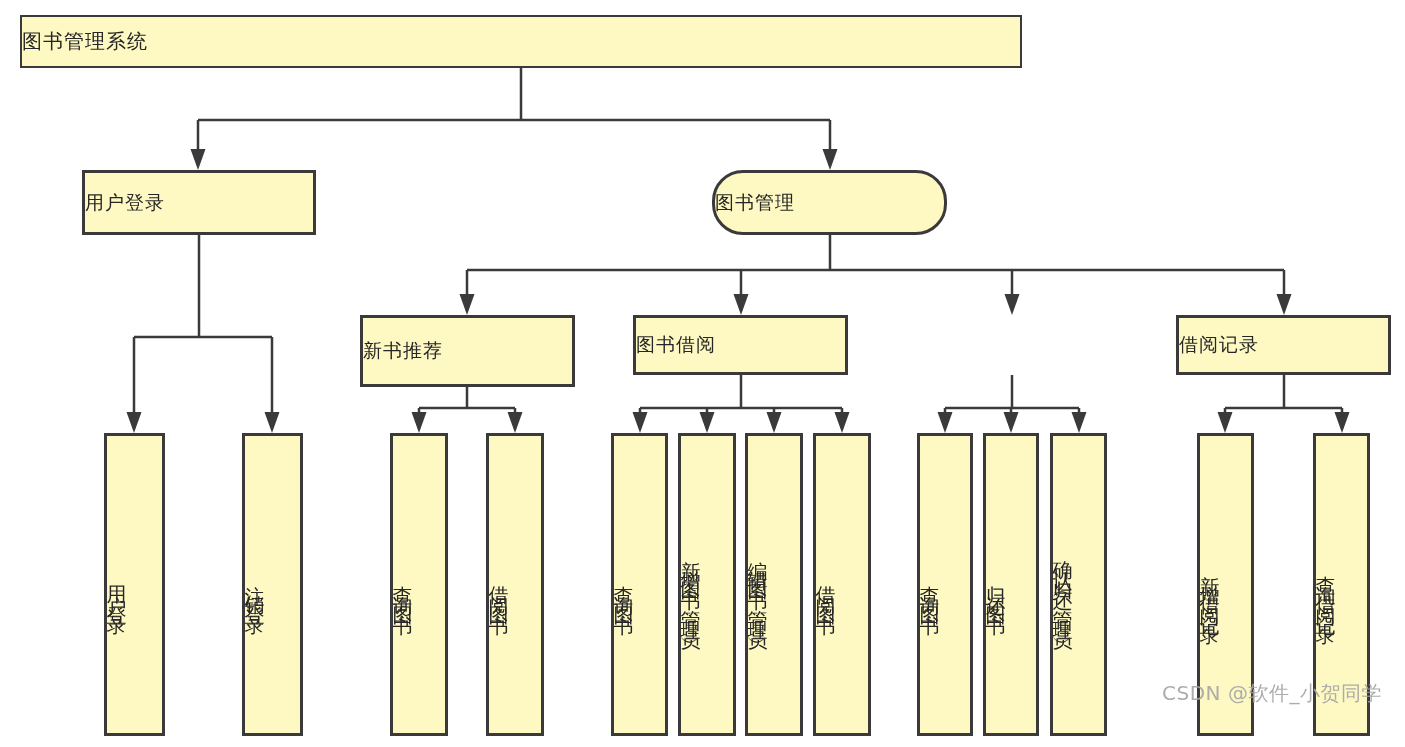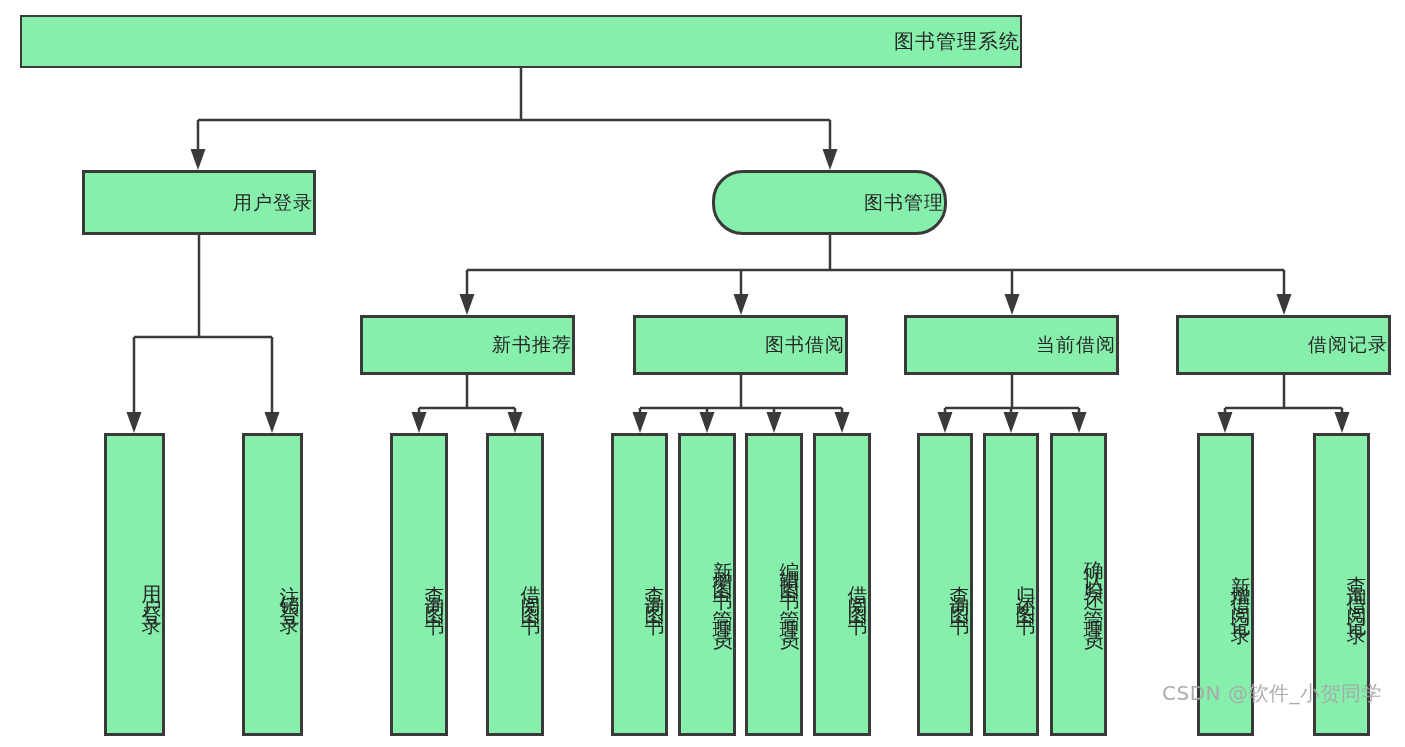--- a/index.html
+++ b/index.html
@@ -7,22 +7,22 @@
     --text:#262626;
     --wm:#a8a8a8;
   }
   html,body{margin:0;padding:0;background:#ffffff;}
   body{font-family:"DejaVu Sans","Liberation Sans",sans-serif;}
   .stage{
     position:relative;width:1405px;height:747px;background:#ffffff;overflow:hidden;
   }
   .connectors{position:absolute;left:0;top:0;width:1405px;height:747px;z-index:1;}
   .node{
-    position:absolute;background:#86efac;border:3px solid var(--line);
-    box-sizing:border-box;display:flex;align-items:center;justify-content:flex-end;
+    position:absolute;background:#fef9c3;border:3px solid var(--line);
+    box-sizing:border-box;display:flex;align-items:center;justify-content:flex-start;
     color:var(--text);z-index:2;
   }
   .hbox{font-size:19px;letter-spacing:1px;}
   .hbox.root{border-width:2px;font-size:20px;}
   .vbox span{
     writing-mode:vertical-rl;text-orientation:mixed;
     font-size:20px;letter-spacing:10px;line-height:1;white-space:nowrap;
     margin-bottom:-10px;
   }
   .watermark{
@@ -71,28 +71,25 @@
     <span>图书管理系统</span>
   </div>
 
   <div class="node hbox" style="left:82px;top:170px;width:234px;height:65px;">
     <span>用户登录</span>
   </div>
   <div class="node hbox" style="left:712px;top:170px;width:235px;height:65px;border-radius:31px;">
     <span>图书管理</span>
   </div>
 
-  <div class="node hbox" style="left:360px;top:315px;width:215px;height:60px;">
+  <div class="node hbox" style="left:360px;top:315px;width:215px;height:72px;">
     <span>新书推荐</span>
   </div>
   <div class="node hbox" style="left:633px;top:315px;width:215px;height:60px;">
     <span>图书借阅</span>
-  </div>
-  <div class="node hbox" style="left:904px;top:315px;width:215px;height:60px;">
-    <span>当前借阅</span>
   </div>
   <div class="node hbox" style="left:1176px;top:315px;width:215px;height:60px;">
     <span>借阅记录</span>
   </div>
 
   <div class="node vbox" style="left:104px;top:433px;width:61px;height:303px;">
     <span>用户登录</span>
   </div>
   <div class="node vbox" style="left:242px;top:433px;width:61px;height:303px;">
     <span>注销登录</span>

